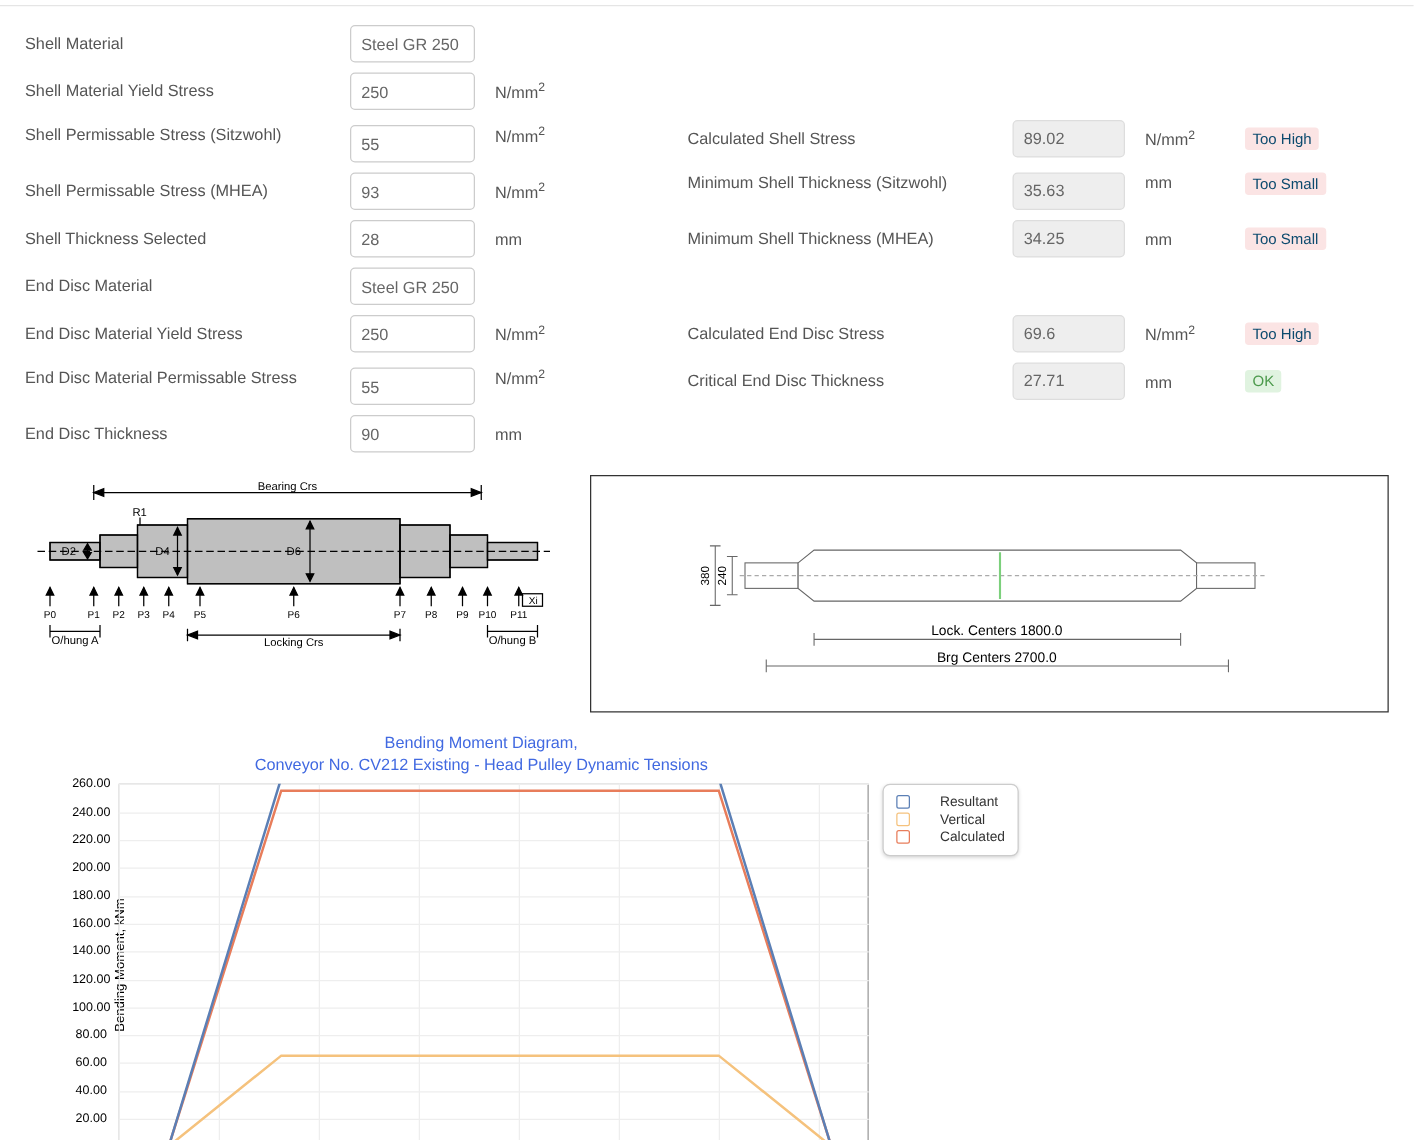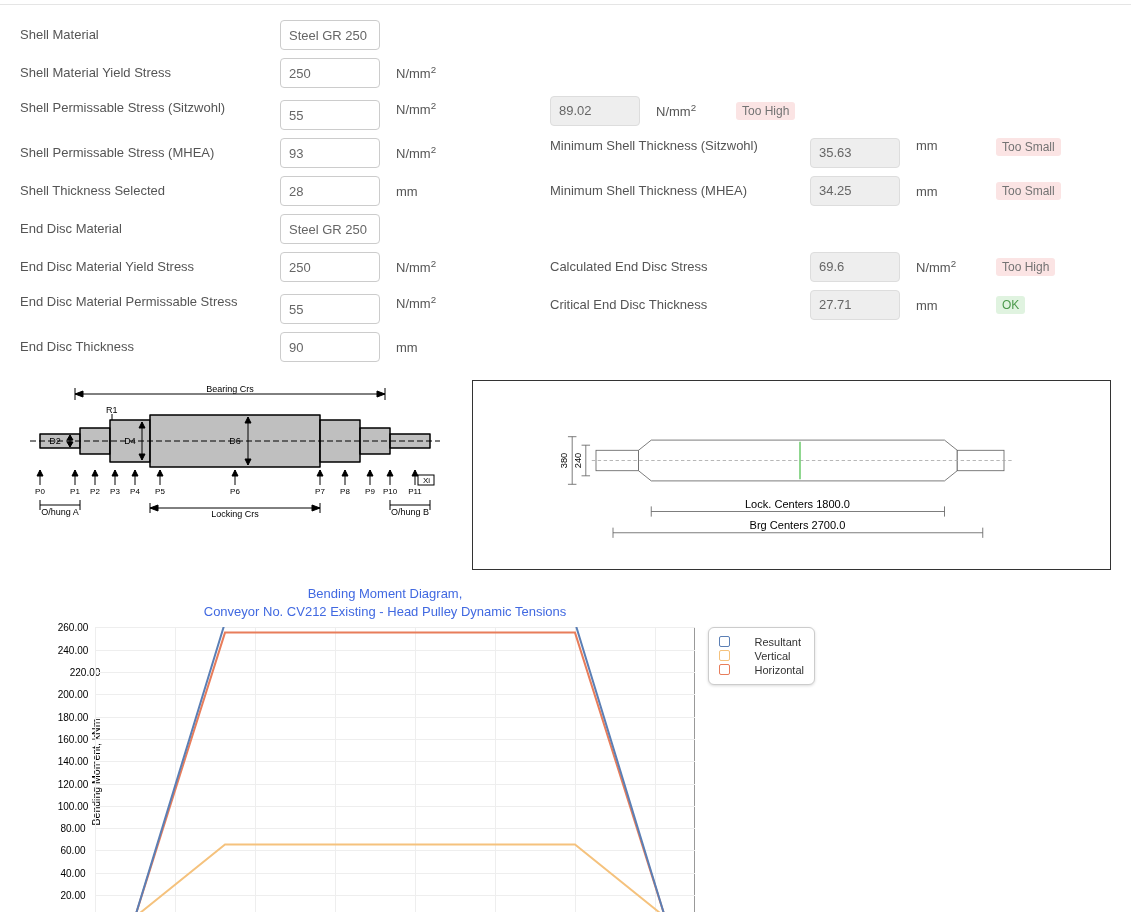--- a/index.html
+++ b/index.html
@@ -9,21 +9,21 @@
 .right-col{flex:1}
 .form-row{display:flex;align-items:center;margin-bottom:8px;min-height:30px}
 .form-row.tall{align-items:flex-start;padding-top:4px}
 .form-label{flex:0 0 260px;color:#555;padding-right:10px;line-height:1.3}
 .right-col .form-label{flex:0 0 260px}
 .form-input{width:100px;height:30px;border:1px solid #ccc;border-radius:4px;padding:0 8px;font-size:13px;color:#666}
 .form-input.wide{width:100px}
 .form-unit{margin-left:16px;color:#555;white-space:nowrap;width:60px}
 .readonly{background:#eee;border:1px solid #ddd;width:90px;height:30px;border-radius:4px;padding:6px 8px;color:#666;display:inline-block}
 .status{margin-left:20px;padding:2px 6px;border-radius:3px;font-size:12px}
-.status.bad{background:#fbe4e4;color:#737373}
+.status.bad{background:#fbe4e4;color:#0c4a6e}
 .status.ok{background:#e0f3e0;color:#4c9a4c}
 .diagram-row{display:flex;gap:32px;margin-top:5px}
 .shaft-diagram{width:420px;height:140px}
 .shaft-right{flex:1;border:1px solid #333;padding:37px 0 15px 0;position:relative;height:190px}
 .chart-container{margin-top:15px;margin-left:15px;width:700px;position:relative}
 .chart-title{text-align:center;color:#4169e1;font-size:13px;line-height:1.4;margin-bottom:6px}
 .chart-plot{position:relative;width:600px;height:290px;margin-left:60px}
 .chart-border{position:absolute;left:0;top:0;right:0;bottom:0;border:1px solid #999}
 .y-label{position:absolute;left:-52px;top:50%;transform:translateY(-50%) rotate(-90deg);transform-origin:center;font-size:10.5px;color:#000;white-space:nowrap}
 .y-tick{position:absolute;left:-40px;font-size:10px;color:#000;transform:translateY(-50%);width:36px;text-align:center}
@@ -84,20 +84,21 @@
     <div class="form-row">
       <div class="form-label">End Disc Thickness</div>
       <input class="form-input" value="90" style="">
       <span class="form-unit">mm</span>
     </div>
   </div>
 
   <div class="right-col">
     <div style="height:76px"></div>
     <div class="form-row">
+      <div class="form-label">Calculated Shell Stress</div>
       <span class="readonly">89.02</span>
       <span class="form-unit">N/mm<sup>2</sup></span>
       <span class="status bad">Too High</span>
     </div>
     <div class="form-row tall">
       <div class="form-label">Minimum Shell Thickness (Sitzwohl)</div>
       <span class="readonly">35.63</span>
       <span class="form-unit">mm</span>
       <span class="status bad">Too Small</span>
     </div>
@@ -271,21 +272,21 @@
         <div class="y-tick" style="top: 267.692px;">20.00</div>
         <div class="y-tick" style="top: 245.385px;">40.00</div>
         <div class="y-tick" style="top: 223.077px;">60.00</div>
         <div class="y-tick" style="top: 200.769px;">80.00</div>
         <div class="y-tick" style="top: 178.462px;">100.00</div>
         <div class="y-tick" style="top: 156.154px;">120.00</div>
         <div class="y-tick" style="top: 133.846px;">140.00</div>
         <div class="y-tick" style="top: 111.538px;">160.00</div>
         <div class="y-tick" style="top: 89.2308px;">180.00</div>
         <div class="y-tick" style="top: 66.9231px;">200.00</div>
-        <div class="y-tick" style="top: 44.6154px; margin-left: 12px;">220.00</div>
+        <div class="y-tick" style="top: 44.6154px;">220.00</div>
         <div class="y-tick" style="top: 22.3077px;">240.00</div>
         <div class="y-tick" style="top: 0px;">260.00</div>
       </div>
     <div id="x-ticks"></div>
     <div id="grid-h">
         <div class="grid-h" style="top: 267.692px;"></div>
         <div class="grid-h" style="top: 245.385px;"></div>
         <div class="grid-h" style="top: 223.077px;"></div>
         <div class="grid-h" style="top: 200.769px;"></div>
         <div class="grid-h" style="top: 178.462px;"></div>
@@ -318,18 +319,18 @@
       <div class="legend-item">
           <span class="legend-swatch" style="background:#fff;border-color:#5b7fb5"></span>
           <span>Resultant</span>
         </div>
       <div class="legend-item">
           <span class="legend-swatch" style="background:#fff;border-color:#f5c27d"></span>
           <span>Vertical</span>
         </div>
       <div class="legend-item">
           <span class="legend-swatch" style="background:#fff;border-color:#e87d5b"></span>
-          <span>Horizontal</span>
+          <span>Calculated</span>
         </div>
     </div>
   </div>
 
 </div>
 
 </body></html>

